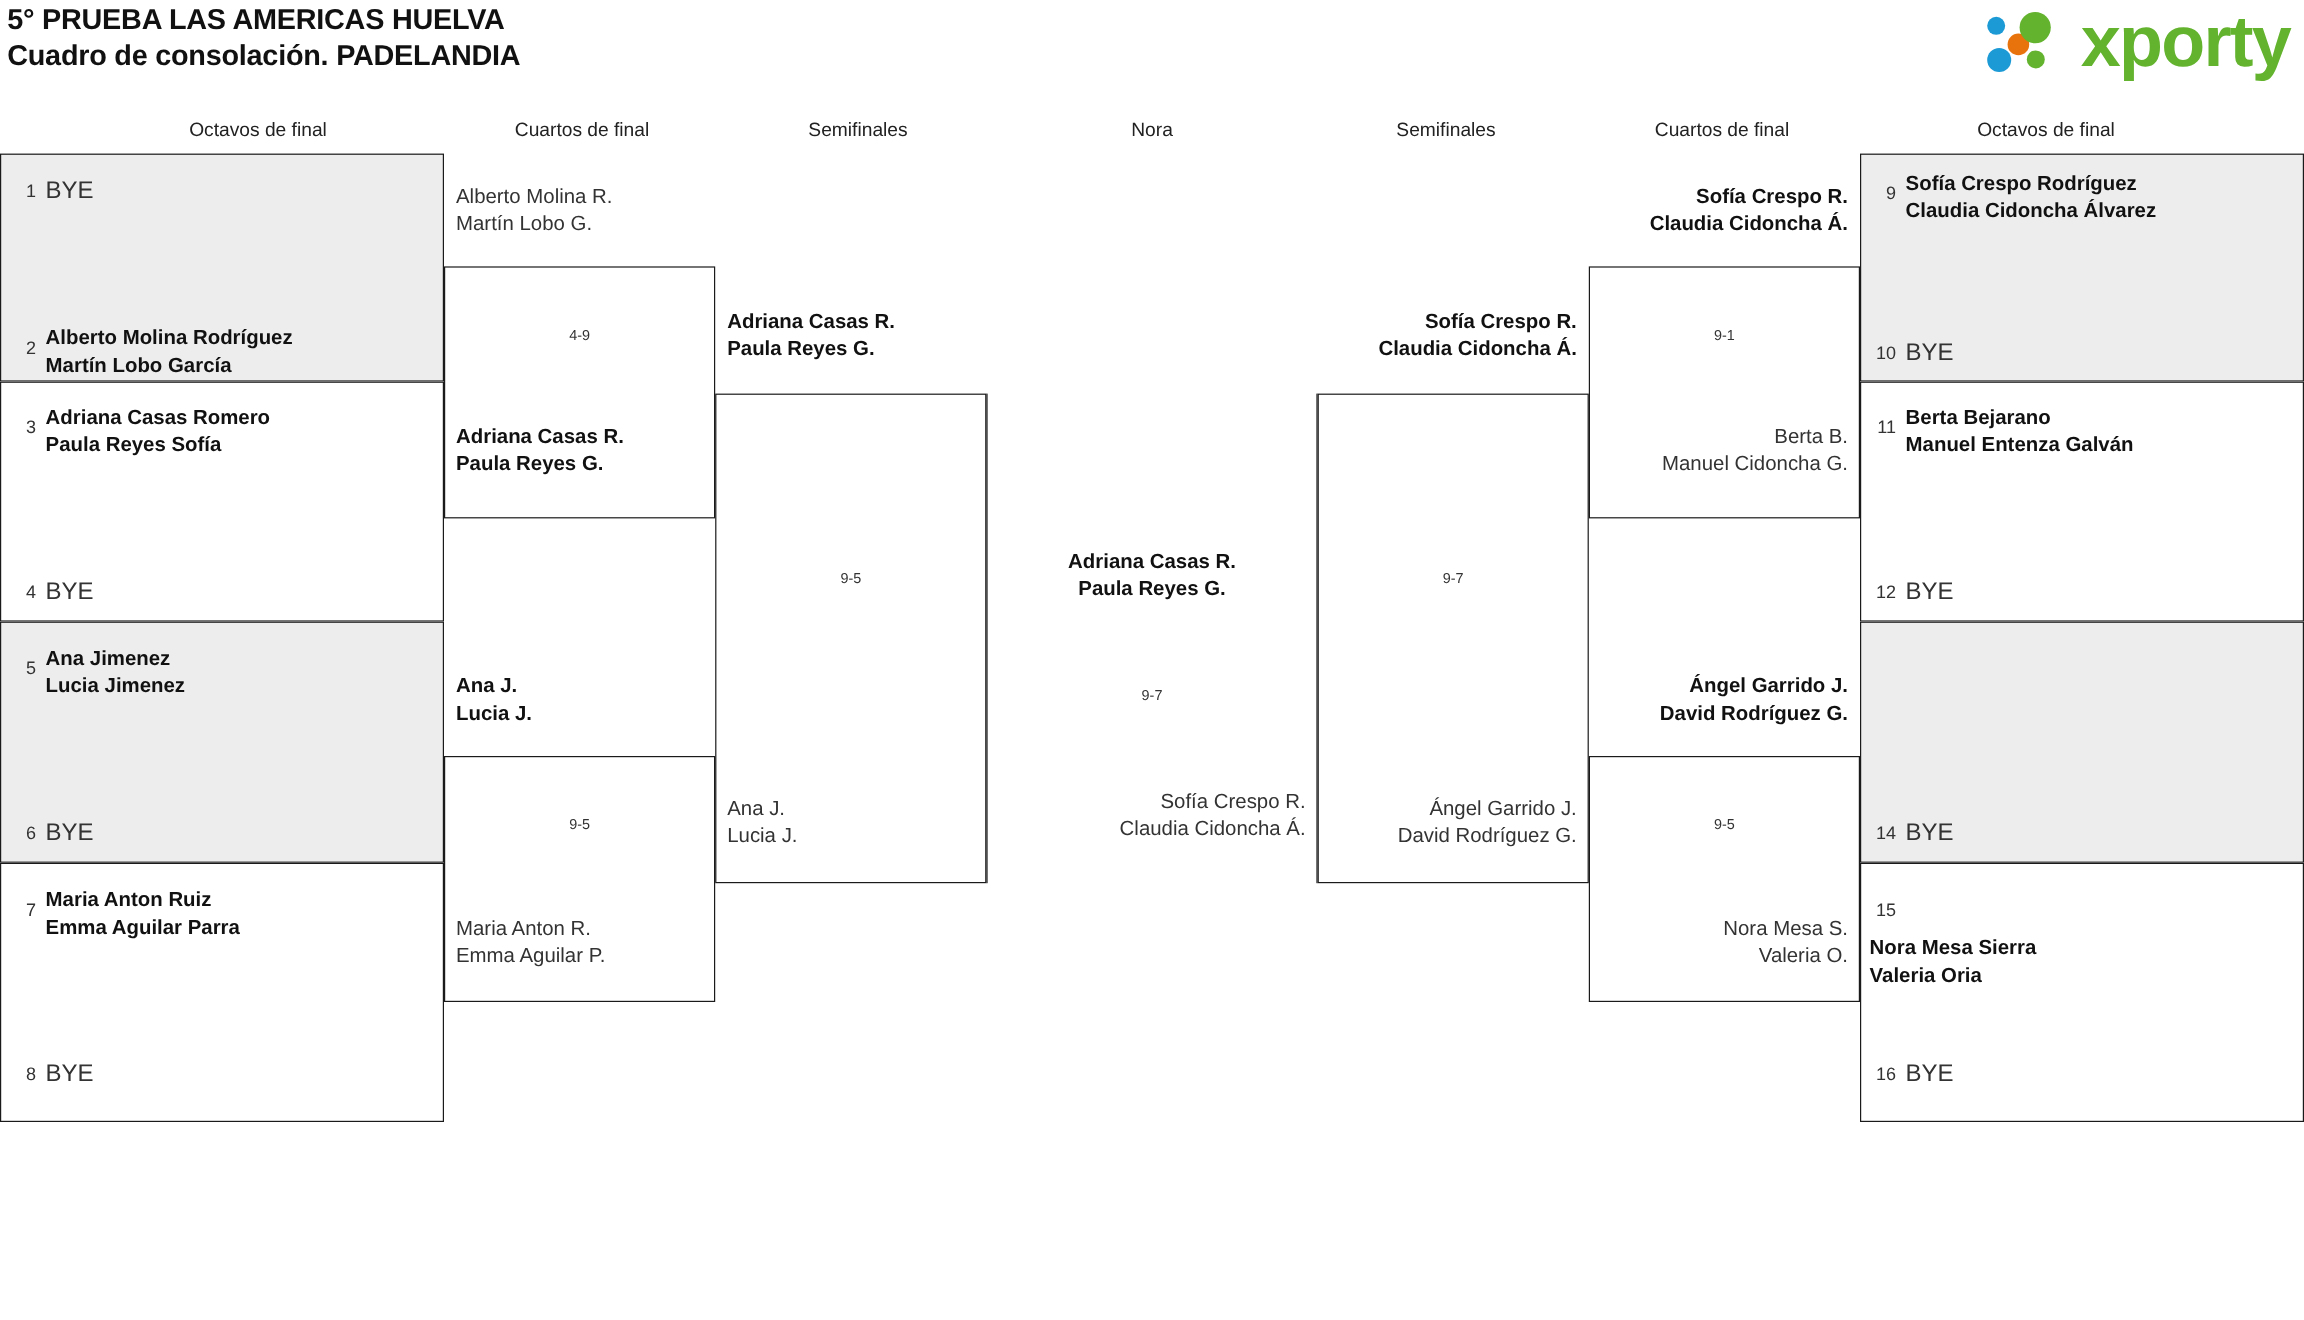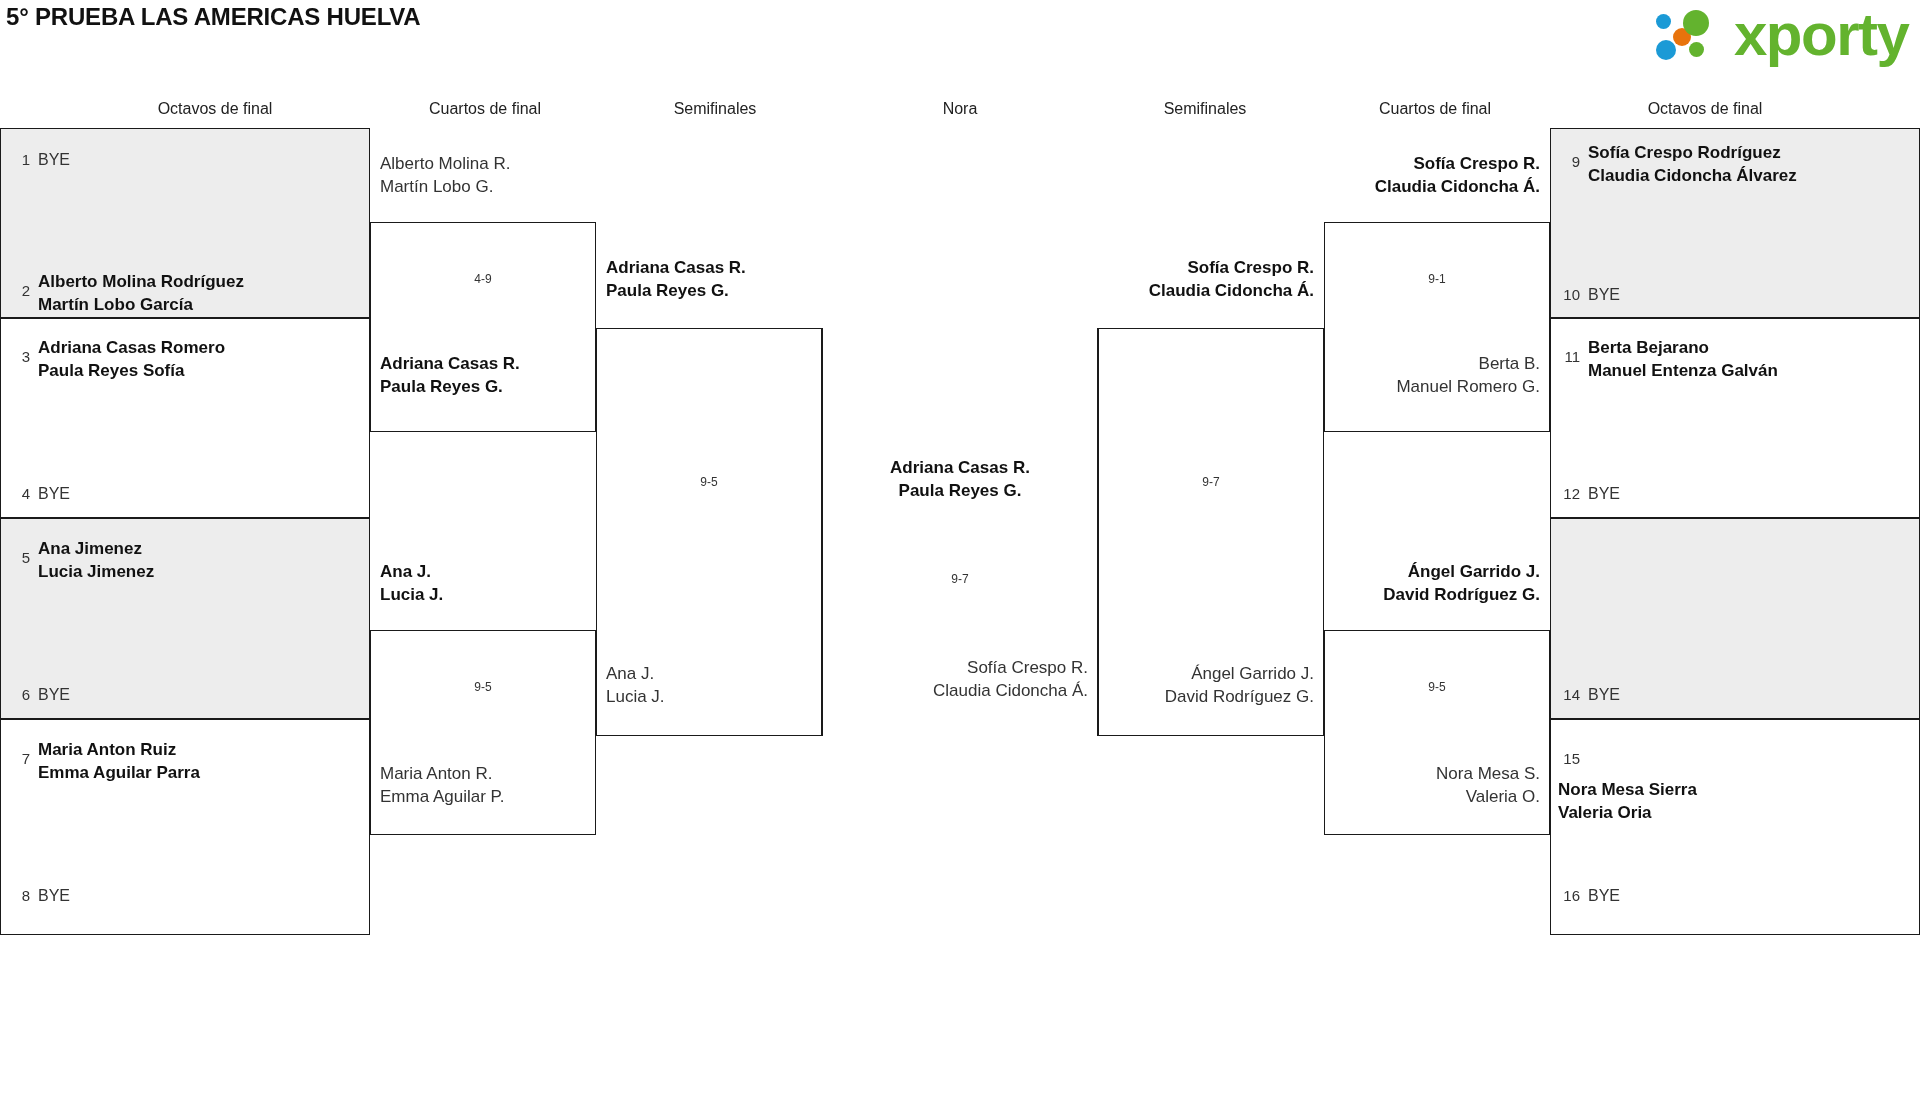--- a/index.html
+++ b/index.html
@@ -27,36 +27,37 @@
   
   .seedbox{border:1.6px solid #1a1a1a;}
   .shade{background:#ededed;}
   .plain{background:#ffffff;}
 
   .entry{position:absolute;display:flex;align-items:flex-start;gap:8px;}
   .seednum{font-size:15px;color:#333;min-width:22px;text-align:right;
            line-height:22px;padding-top:10px;flex:0 0 auto;}
   .seednum.one{padding-top:0;line-height:23px;}
   .names{font-size:17px;font-weight:700;line-height:23px;color:#111;white-space:nowrap;}
-  .names.bye{font-weight:400;color:#333;font-size:16px;line-height:23px;}
+  .names.bye{font-weight:400;color:#333;font-size:20px;line-height:23px;}
 
   .mbox{border:1.6px solid #1a1a1a;background:transparent;}
   .score{position:absolute;font-size:12px;color:#333;text-align:center;line-height:18px;}
   .adv{position:absolute;font-size:17px;line-height:23px;white-space:nowrap;}
   .adv.win{font-weight:700;color:#111;}
   .adv.lose{font-weight:400;color:#333;}
   .adv.right{text-align:right;}
 </style>
 </head>
 <body>
 
 <div class="stage">
 
   <div class="abs" id="title">
     <div class="ln">5° PRUEBA LAS AMERICAS HUELVA</div>
+    <div class="ln">Cuadro de consolación. PADELANDIA</div>
   </div>
 
   <div class="abs" id="logo">
     <div class="dots">
       <span class="dot" style="left:0px;top:4px;width:15px;height:15px;background:#1b9ad6;"></span>
       <span class="dot" style="left:17px;top:18px;width:18px;height:18px;background:#e8730c;"></span>
       <span class="dot" style="left:0px;top:30px;width:20px;height:20px;background:#1b9ad6;"></span>
       <span class="dot" style="left:27px;top:0px;width:26px;height:26px;background:#63b32e;"></span>
       <span class="dot" style="left:33px;top:32px;width:15px;height:15px;background:#63b32e;"></span>
     </div>
@@ -182,21 +183,21 @@
 
   <div class="abs mbox" style="left:1324px;top:222px;width:226px;height:210px;"></div>
   <div class="abs mbox" style="left:1324px;top:630px;width:226px;height:205px;"></div>
 
   <div class="adv win right" style="left:1314px;top:152px;width:226px;">
     <span style="display:block">Sofía Crespo R.</span>
     <span style="display:block">Claudia Cidoncha Á.</span>
   </div>
   <div class="adv lose right" style="left:1314px;top:352px;width:226px;">
     <span style="display:block">Berta B.</span>
-    <span style="display:block">Manuel Romero G.</span>
+    <span style="display:block">Manuel Cidoncha G.</span>
   </div>
   <div class="adv win right" style="left:1314px;top:560px;width:226px;">
     <span style="display:block">Ángel Garrido J.</span>
     <span style="display:block">David Rodríguez G.</span>
   </div>
   <div class="adv lose right" style="left:1314px;top:762px;width:226px;">
     <span style="display:block">Nora Mesa S.</span>
     <span style="display:block">Valeria O.</span>
   </div>
 

